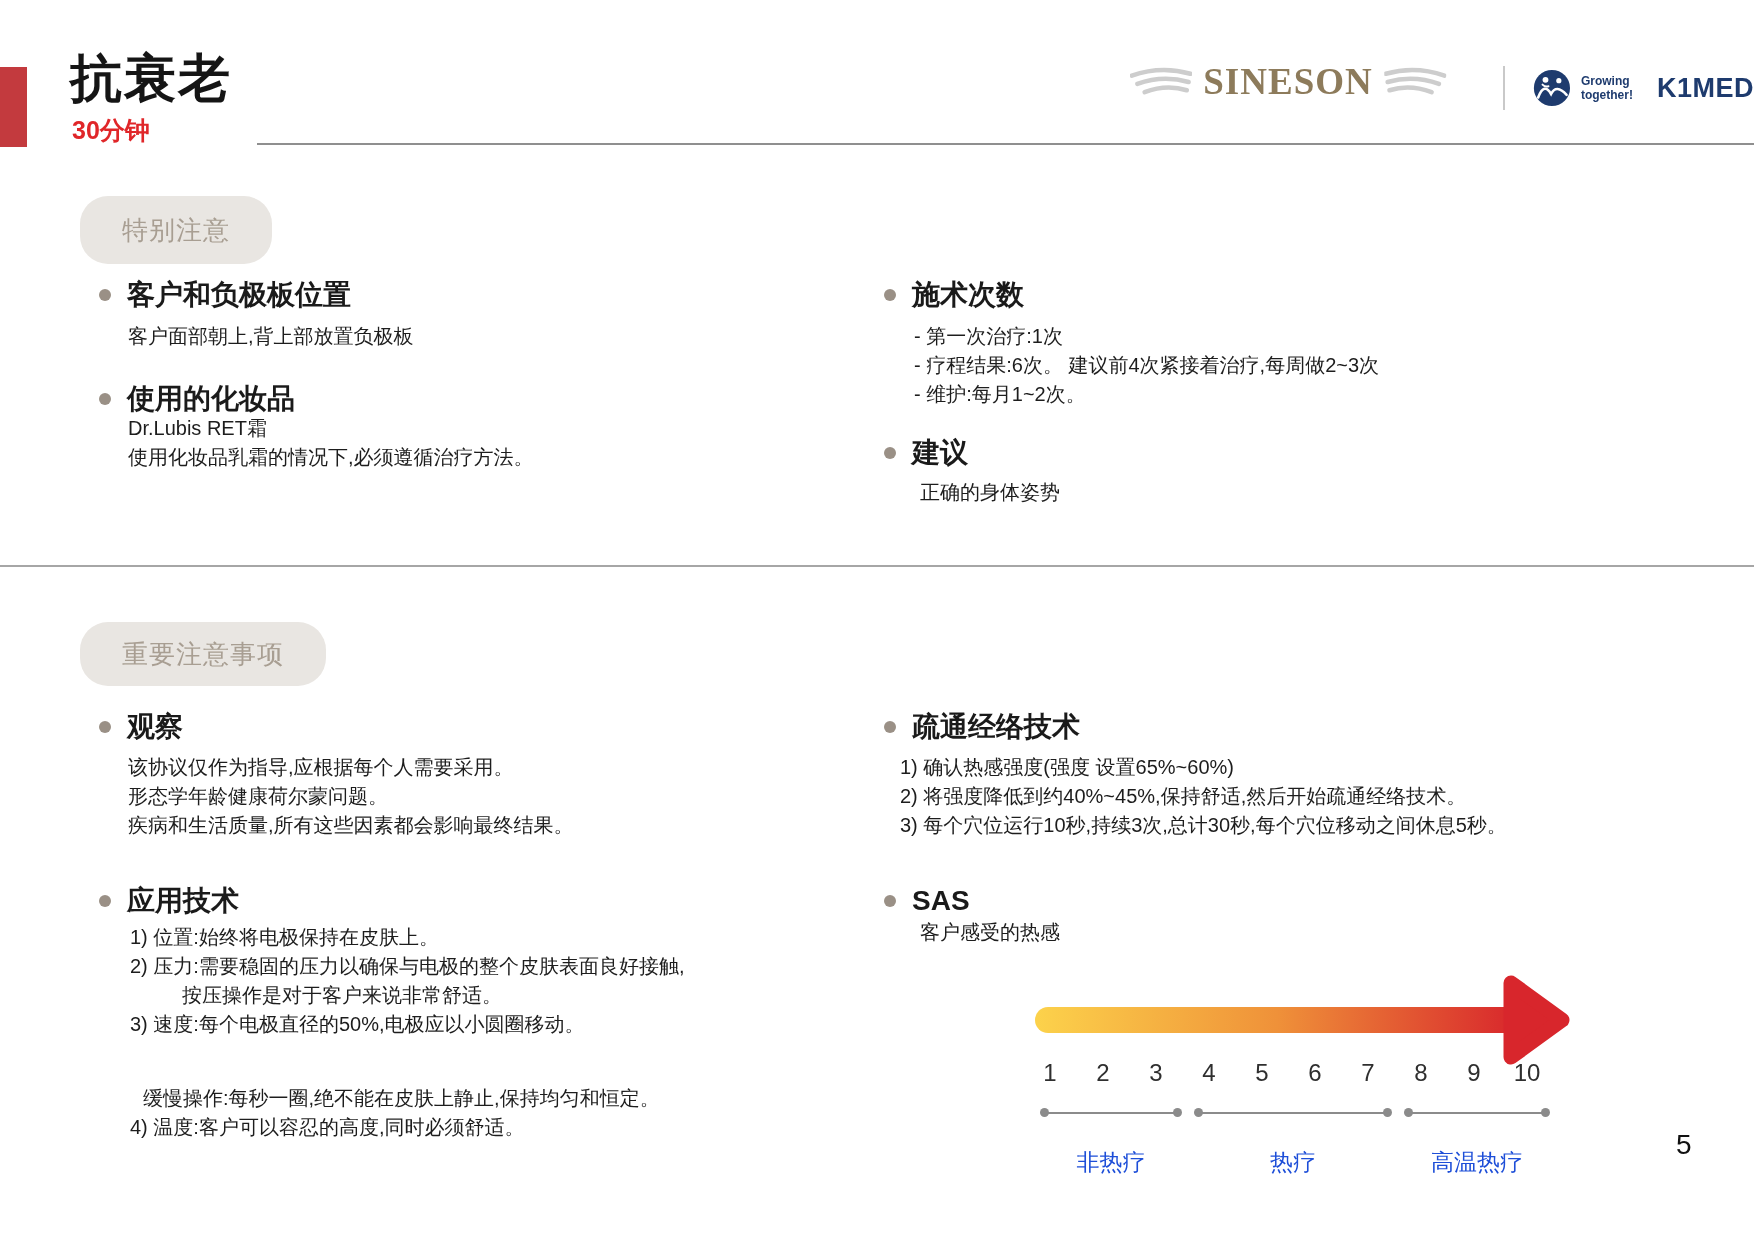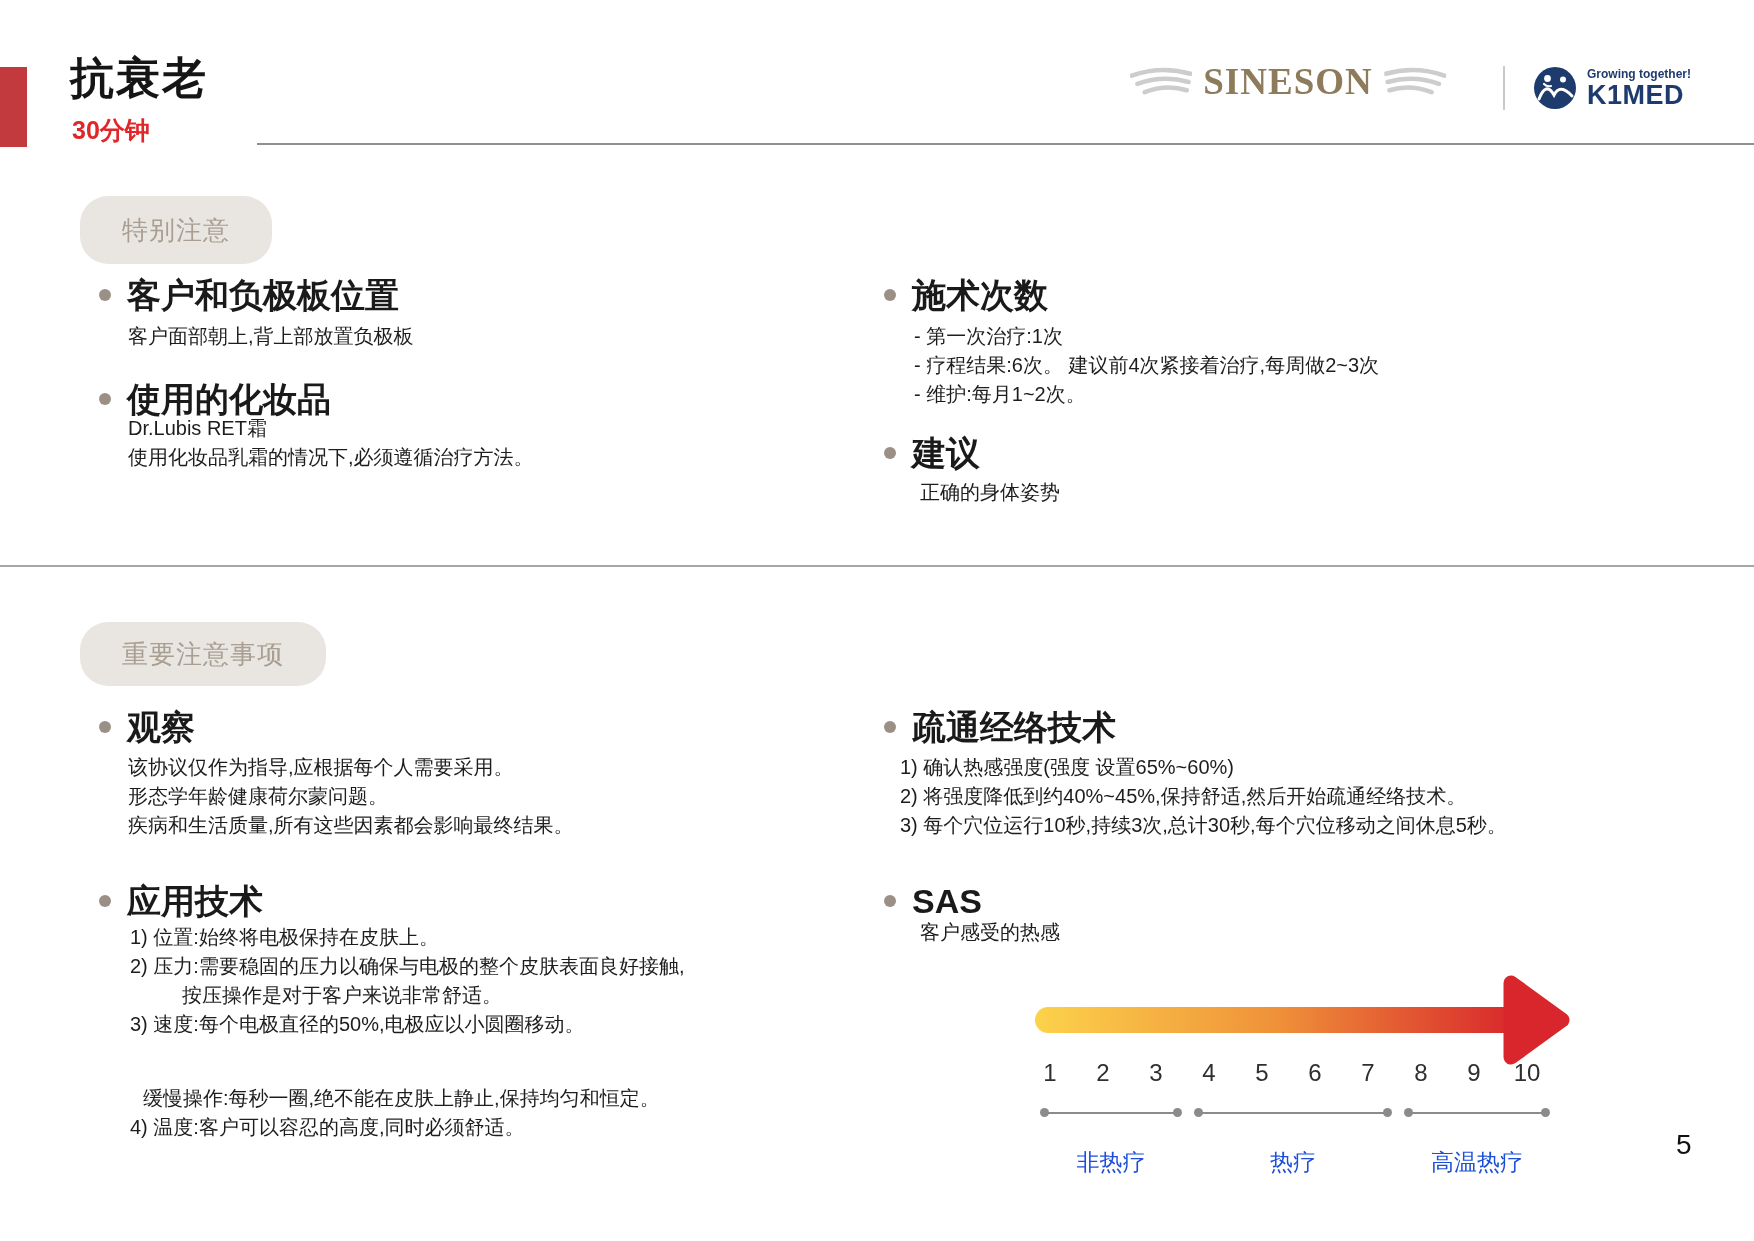--- a/index.html
+++ b/index.html
@@ -1,40 +1,40 @@
 <!DOCTYPE html>
 <html><head>
 <meta charset="utf-8">
 <style>
   html,body{margin:0;padding:0;background:#fff;}
   .page{position:relative;width:1754px;height:1241px;background:#ffffff;overflow:hidden;
         font-family:"Liberation Sans",sans-serif;color:#1d1d1d;}
   .abs{position:absolute;}
   
   .accent{position:absolute;left:0;top:67px;width:27px;height:80px;background:#c33a3e;}
-  .title{position:absolute;left:70px;top:50px;font-size:44px;font-weight:700;color:#151515;letter-spacing:2px;line-height:56px;}
+  .title{position:absolute;left:70px;top:50px;font-size:52px;font-weight:700;color:#151515;letter-spacing:2px;line-height:56px;}
   .duration{position:absolute;left:72px;top:114px;font-size:25px;font-weight:700;color:#e02629;line-height:32px;}
   .hrule{position:absolute;left:257px;top:143px;width:1497px;height:2px;background:#8f8f8f;}
   .srule{position:absolute;left:0;top:565px;width:1754px;height:2px;background:#a6a6a6;}
   
   .sineson{position:absolute;left:1130px;top:60px;width:316px;height:44px;display:flex;align-items:center;justify-content:center;gap:11px;}
   .sineson .word{font-family:"Liberation Serif",serif;font-weight:700;font-size:37px;letter-spacing:1px;color:#8d7b5b;line-height:40px;}
   .wing-r{transform:scaleX(-1);}
   .logo-div{position:absolute;left:1503px;top:66px;width:2px;height:44px;background:#c9c9c9;}
   .k1med{position:absolute;left:1533px;top:66px;display:flex;gap:10px;align-items:center;}
-  .k1txt{display:flex;flex-direction:column;justify-content:flex-end;}
+  .k1txt{display:flex;justify-content:flex-end;}
   .k1tag{font-size:12px;font-weight:700;color:#1e3b6e;line-height:14px;}
   .k1name{font-size:27px;font-weight:700;color:#1e3b6e;line-height:28px;letter-spacing:0.5px;}
   
   .badge{position:absolute;background:#e9e6e2;color:#a89e92;border-radius:28px;
          display:flex;align-items:center;justify-content:center;font-size:26px;letter-spacing:1px;}
   .badge1{left:80px;top:196px;width:192px;height:68px;font-family:Liberation Serif, serif;}
   .badge2{left:80px;top:622px;width:246px;height:64px;}
   
-  .h{position:absolute;font-size:34px;font-weight:700;color:#1a1a1a;line-height:34px;white-space:nowrap;}
+  .h{position:absolute;font-size:28px;font-weight:700;color:#1a1a1a;line-height:34px;white-space:nowrap;}
   .h .bullet{position:absolute;left:-28px;top:11px;width:12px;height:12px;border-radius:50%;background:#9a9086;}
   .b{position:absolute;font-size:20px;color:#1d1d1d;line-height:29px;white-space:nowrap;}
   .b .ind1{padding-left:13px;margin-top:45px;}
   .b .ind2{padding-left:52px;}
   
   .tick{position:absolute;top:1058px;font-size:24px;color:#2f2f2f;transform:translateX(-50%);line-height:30px;}
   .seg{position:absolute;top:1112px;height:2px;background:#8b8b8b;}
   .seg .dot{position:absolute;top:-4px;width:9px;height:9px;border-radius:50%;background:#8b8b8b;}
   .seg .dl{left:-2px;} .seg .dr{right:-2px;}
   .zone{position:absolute;top:1148px;font-size:23px;color:#1d4ed8;transform:translateX(-50%);line-height:28px;white-space:nowrap;}

